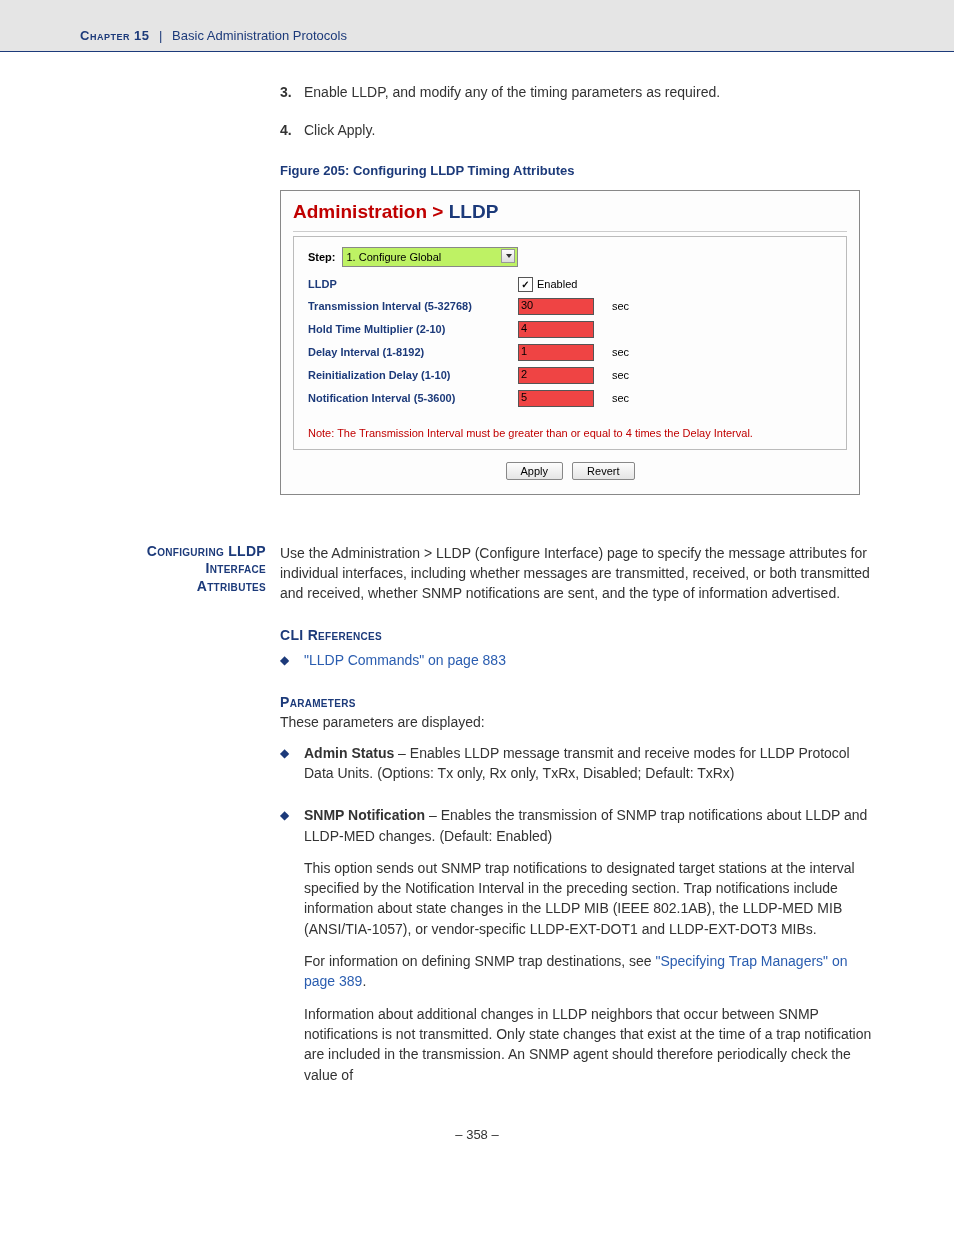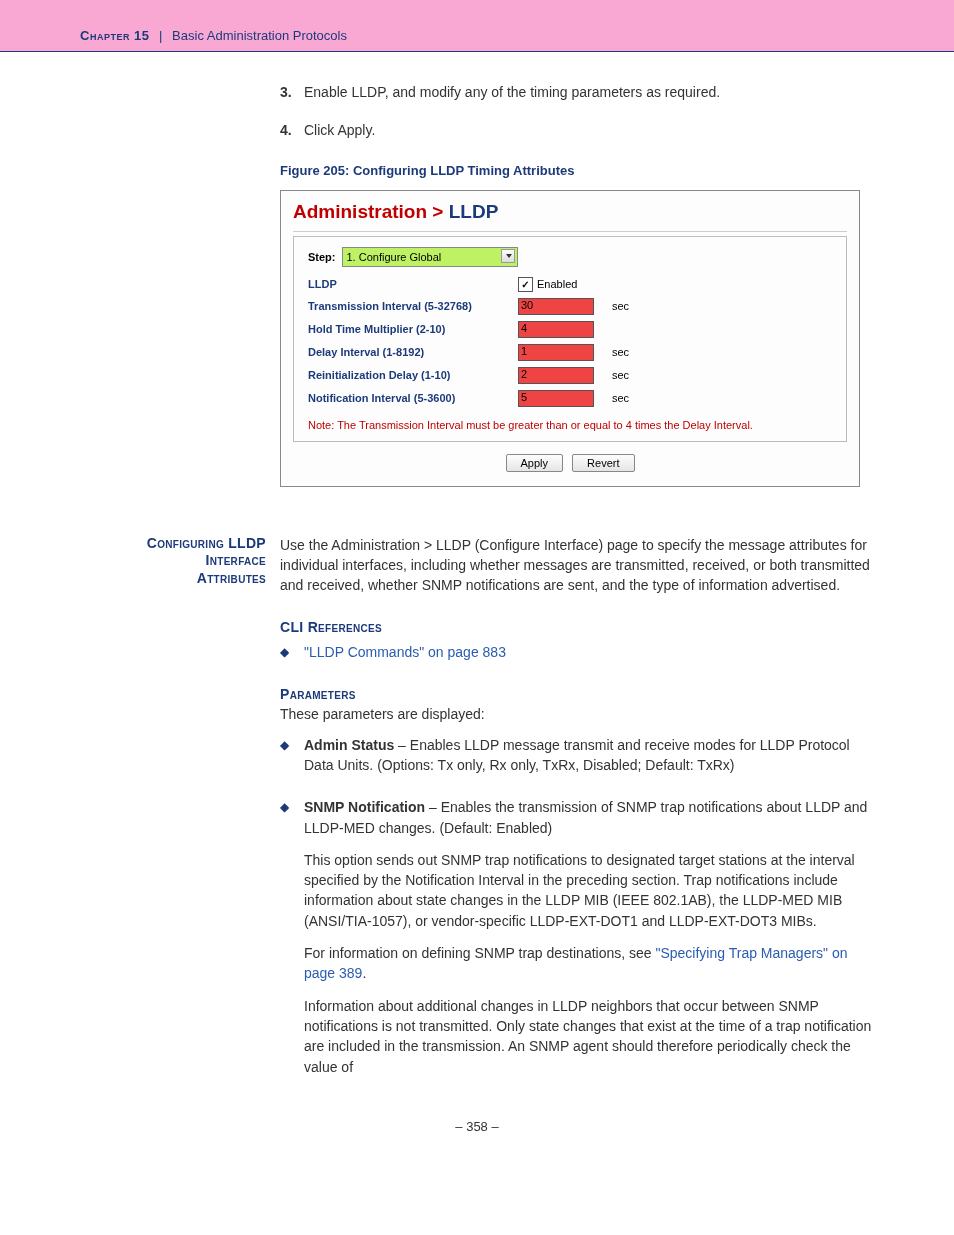--- a/index.html
+++ b/index.html
@@ -10,21 +10,21 @@
     padding: 0;
     background: white;
   }
   .page {
     width: 954px;
     min-height: 1235px;
     position: relative;
     box-sizing: border-box;
   }
   .header-band {
-    background: #f9a8d4;
+    background: #e5e5e5;
     border-bottom: 1.5px solid #1c3a7a;
     padding: 28px 80px 8px 80px;
   }
   .header-line1 {
     font-size: 13px;
     color: #1c3a7a;
   }
   .chap {
     font-variant: small-caps;
     font-weight: bold;
@@ -152,21 +152,21 @@
     display: inline-flex;
     align-items: center;
     justify-content: center;
     margin-right: 4px;
     font-size: 10px;
     font-weight: bold;
   }
   .note-line {
     color: #c00000;
     font-size: 11px;
-    margin-top: 12px;
+    margin-top: 20px;
   }
   .btn-row {
     text-align: center;
     margin-top: 12px;
   }
   .btn {
     display: inline-block;
     border: 1px solid #888;
     background: linear-gradient(#fdfdfd,#e5e5e5);
     padding: 2px 14px;

